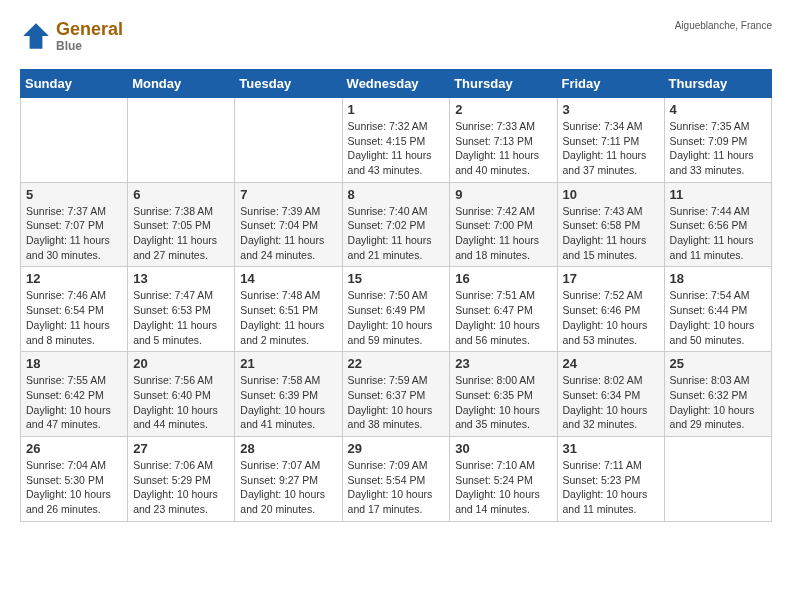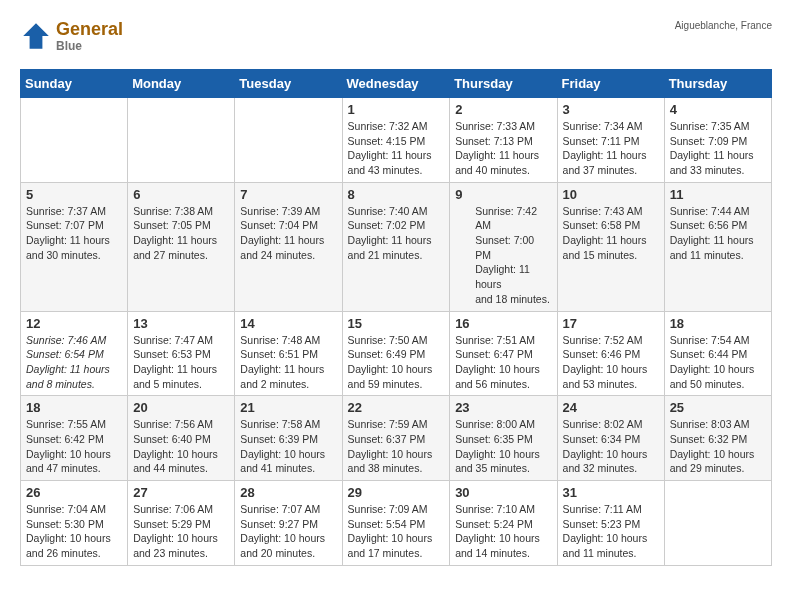--- a/index.html
+++ b/index.html
@@ -182,21 +182,21 @@
         </td>
         <td>
           <span class="day-num">8</span>
           <div class="day-info" style="white-space: pre-line;">Sunrise: 7:40 AM
 Sunset: 7:02 PM
 Daylight: 11 hours
 and 21 minutes.</div>
         </td>
         <td>
           <span class="day-num">9</span>
-          <div class="day-info" style="white-space: pre-line; margin-left: 20px;">Sunrise: 7:42 AM
+          <div class="day-info" style="white-space: pre-line;">Sunrise: 7:42 AM
 Sunset: 7:00 PM
 Daylight: 11 hours
 and 18 minutes.</div>
         </td>
         <td>
           <span class="day-num">10</span>
           <div class="day-info" style="white-space: pre-line;">Sunrise: 7:43 AM
 Sunset: 6:58 PM
 Daylight: 11 hours
 and 15 minutes.</div>
@@ -205,21 +205,21 @@
           <span class="day-num">11</span>
           <div class="day-info" style="white-space: pre-line;">Sunrise: 7:44 AM
 Sunset: 6:56 PM
 Daylight: 11 hours
 and 11 minutes.</div>
         </td>
       </tr>
       <tr>
         <td>
           <span class="day-num">12</span>
-          <div class="day-info" style="white-space: pre-line; font-style: italic;">Sunrise: 7:46 AM
+          <div class="day-info" style="white-space: pre-line;">Sunrise: 7:46 AM
 Sunset: 6:54 PM
 Daylight: 11 hours
 and 8 minutes.</div>
         </td>
         <td>
           <span class="day-num">13</span>
           <div class="day-info" style="white-space: pre-line;">Sunrise: 7:47 AM
 Sunset: 6:53 PM
 Daylight: 11 hours
 and 5 minutes.</div>

